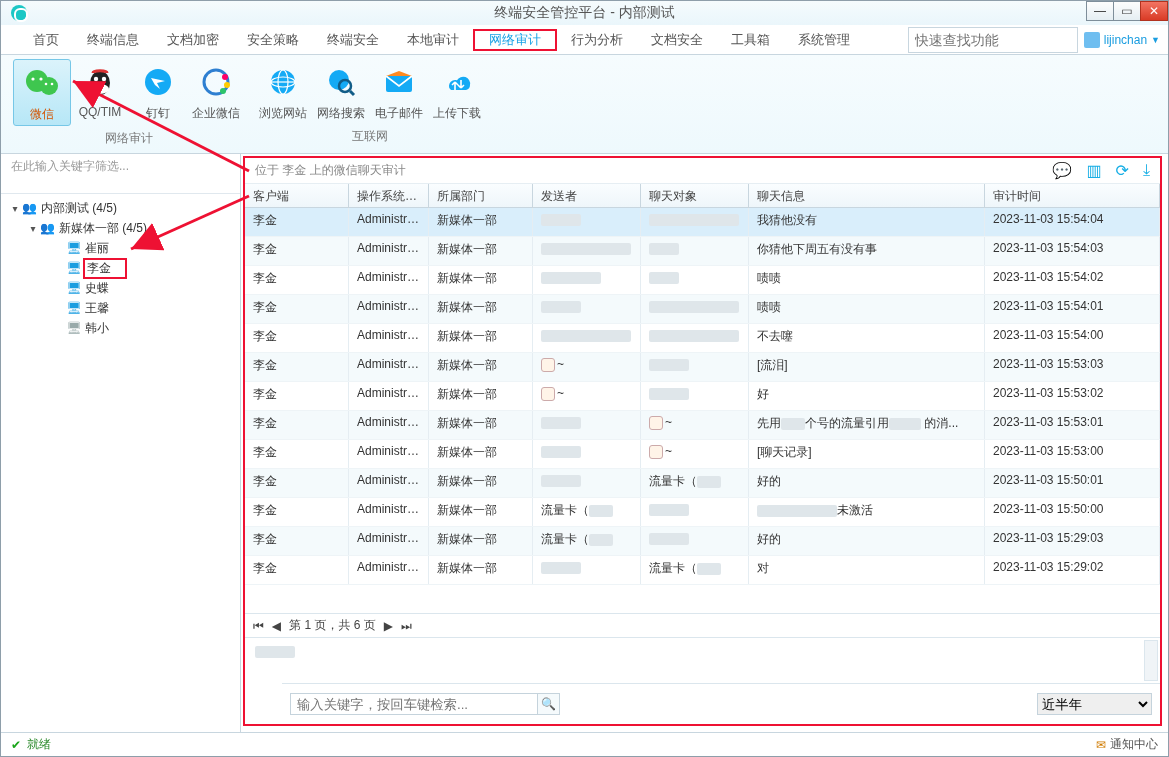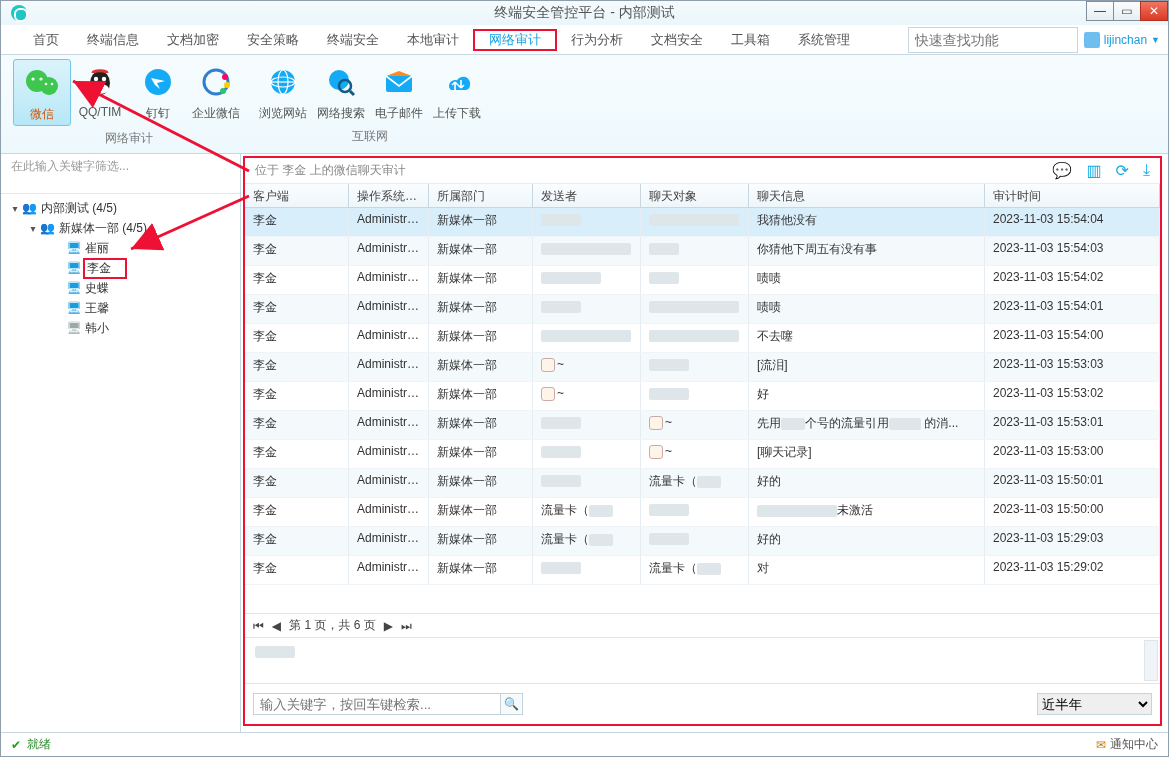--- a/index.html
+++ b/index.html
@@ -79,21 +79,21 @@
   .blur{ display:inline-block; background:#dfe6ea; color:transparent; border-radius:2px; filter:blur(0.4px); height:12px; vertical-align:middle;}
   .blur.w40{width:40px;} .blur.w60{width:60px;} .blur.w90{width:90px;} .blur.w30{width:30px;}
   .emoji{display:inline-block;width:14px;height:14px;border:1px solid #caa;border-radius:3px;vertical-align:middle;margin-right:2px;background:#fff4e8;}
 
   .pager { height:24px; display:flex; align-items:center; gap:8px; padding:0 8px; border-top:1px solid #dbe6ed; font-size:12px; color:#444;}
   .pager .pbtn{color:#444;}
 
   .detail { height:46px; border-top:1px solid #dbe6ed; padding:6px 10px; position:relative;}
   .detail .scroll{position:absolute;right:2px;top:2px;bottom:2px;width:14px;background:#f0f4f7;border:1px solid #dbe6ed;}
 
-  .searchrow{ height:30px; display:flex; align-items:center; gap:10px; padding:20px 8px; border-top:1px solid #dbe6ed;}
+  .searchrow{ height:30px; display:flex; align-items:center; gap:10px; padding:20px 8px; border-top:1px solid #dbe6ed;margin-left:37px;}
   .searchrow .sbox{flex:0 0 270px; display:flex;}
   .searchrow .sbox input{flex:1;height:22px;border:1px solid #c5d3dc;padding:0 6px;}
   .searchrow .sbox .sbtn{width:22px;height:22px;border:1px solid #c5d3dc;border-left:none;background:#f5fafc;display:flex;align-items:center;justify-content:center;color:#777;}
   .searchrow .range{margin-left:auto;}
   .searchrow select{height:22px;border:1px solid #c5d3dc;width:115px;}
 
   
   .statusbar{height:24px;border-top:1px solid #c8d6df;display:flex;align-items:center;padding:0 10px;font-size:12px;color:#2a8a2a;}
   .statusbar .chk{color:#1aa51a;margin-right:6px;}
   .statusbar .notify{margin-left:auto;color:#555;display:flex;align-items:center;gap:4px;}

